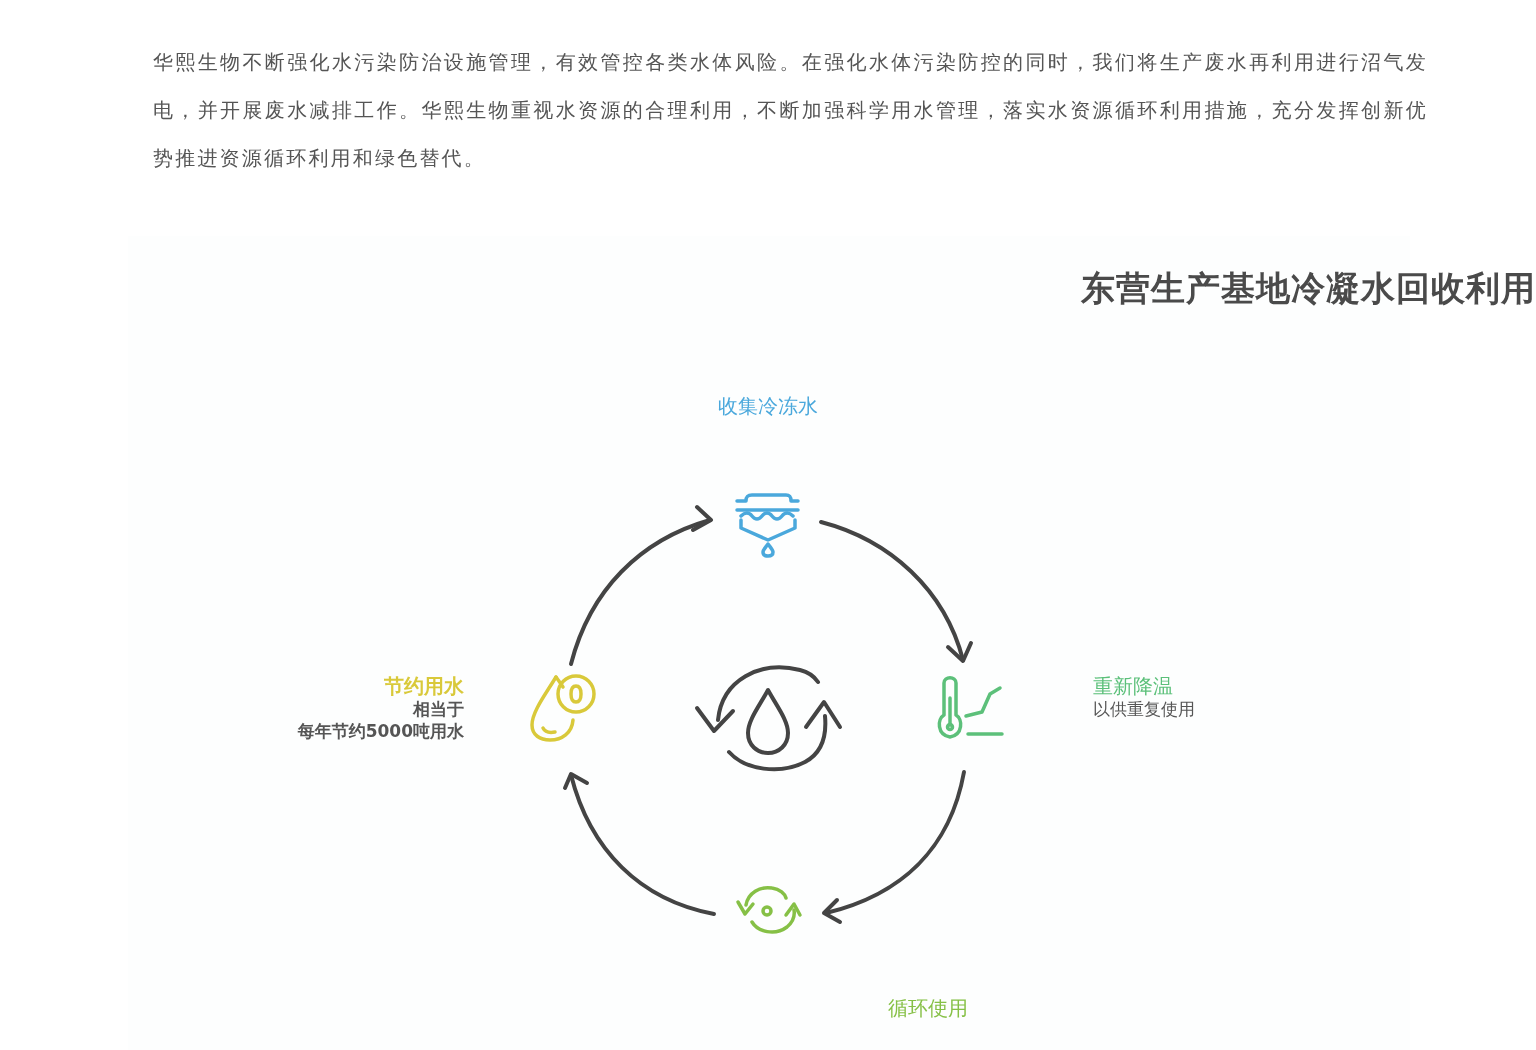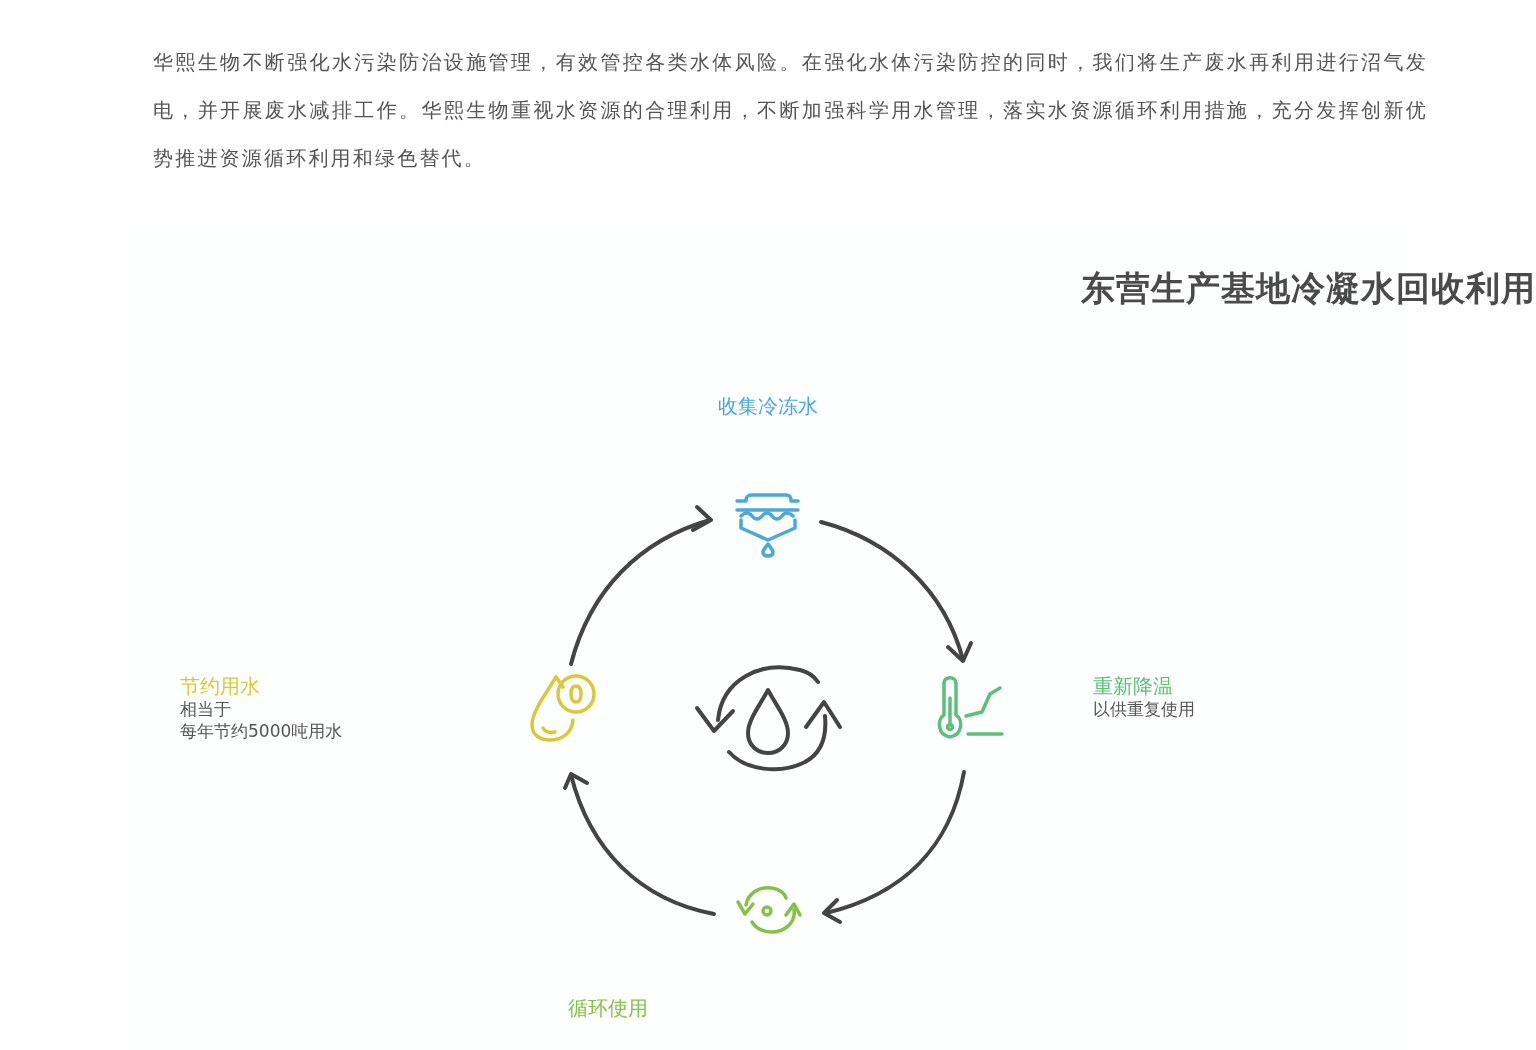--- a/index.html
+++ b/index.html
@@ -15,23 +15,23 @@
     background: #fdfefe;
   }
   .title {
     position: absolute; left: 0; width: 1536px; top: 266px; text-align: right;
     font-size: 34px; font-weight: bold; color: #4a4a4a; letter-spacing: 1px;
   }
   .node-label { position: absolute; font-size: 18px; line-height: 22px; }
   .node-label .head { font-size: 20px; line-height: 24px; }
   .node-label .sub { color: #555555; font-size: 17px; line-height: 22px; }
   .top-node { left: 568px; width: 400px; top: 394px; text-align: center; }
-  .left-node { left: 180px; width: 284px; top: 674px; text-align: left; }
+  .left-node { left: 180px; width: 284px; top: 674px; text-align: right; font-weight: bold; }
   .right-node { left: 1073px; width: 300px; top: 674px; text-align: left; margin-left: 20px; }
-  .bottom-node { left: 568px; width: 400px; top: 996px; text-align: left; }
+  .bottom-node { left: 568px; width: 400px; top: 996px; text-align: right; }
   svg.diagram { position: absolute; left: 0; top: 0; }
 </style>
 </head>
 <body>
 
 <p class="para">华熙生物不断强化水污染防治设施管理，有效管控各类水体风险。在强化水体污染防控的同时，我们将生产废水再利用进行沼气发电，并开展废水减排工作。华熙生物重视水资源的合理利用，不断加强科学用水管理，落实水资源循环利用措施，充分发挥创新优势推进资源循环利用和绿色替代。</p>
 
 <div class="panel"></div>
 
 <div class="title">东营生产基地冷凝水回收利用</div>

